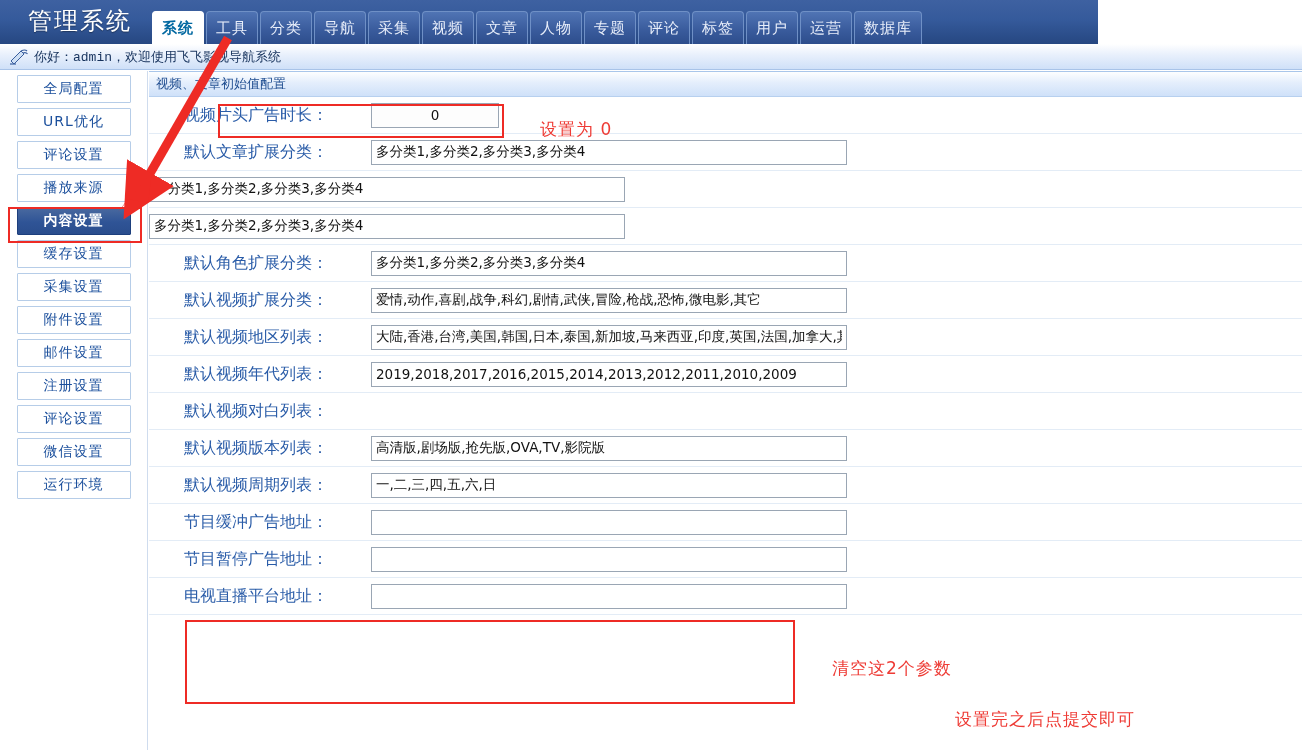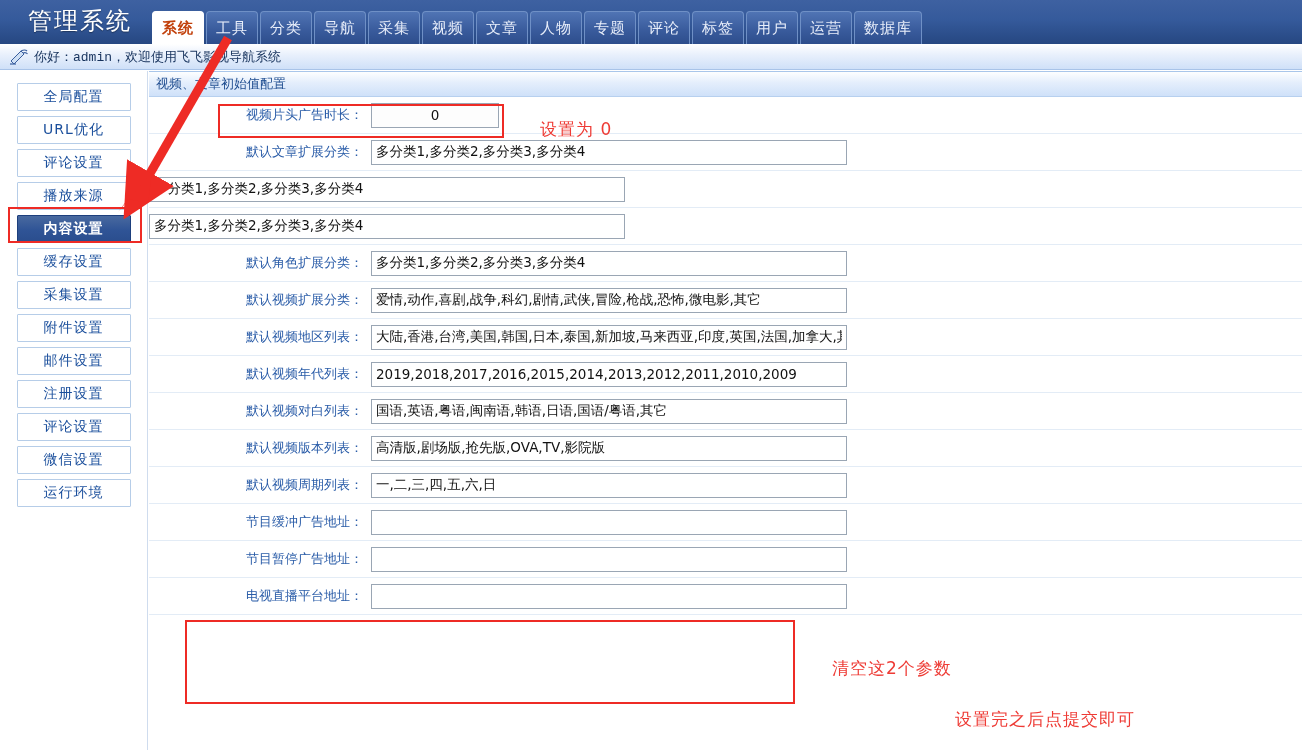--- a/index.html
+++ b/index.html
@@ -9,21 +9,21 @@
     overflow: hidden;
     background: #ffffff;
     font-family: "Liberation Sans", "DejaVu Sans", sans-serif;
     font-size: 13px;
   }
 
   #page { position: relative; width: 1302px; height: 750px; }
 
   
   .header {
-    position: absolute; left: 0; top: 0; width: 1302px; height: 44px;
+    position: absolute; left: 0; top: 0; width: 1098px; height: 44px;
     background: linear-gradient(to bottom, #3e61a1 0%, #355a9b 45%, #264781 100%);
     overflow: hidden;
   }
   .brand {
     position: absolute; left: 28px; top: 5px;
     color: #ffffff;
     font-size: 24px;
     letter-spacing: 2px;
     font-family: "DejaVu Sans", "Liberation Sans", sans-serif;
     text-shadow: 0 1px 1px rgba(0,0,0,.35);
@@ -45,21 +45,21 @@
     white-space: nowrap;
     background: linear-gradient(to bottom, #5074b4 0%, #3a5c9d 55%, #2d4d8c 100%);
     border: 1px solid #6f90c6;
     border-bottom: none;
     border-radius: 4px 4px 0 0;
     cursor: pointer;
     font-family: "DejaVu Sans", "Liberation Sans", sans-serif;
   }
   .tab.active {
     background: #ffffff;
-    color: #c2410c;
+    color: #0369a1;
     border-color: #ffffff;
     font-weight: bold;
   }
 
   
   .statusbar {
     position: absolute; left: 0; top: 44px; width: 1302px; height: 26px;
     background: linear-gradient(to bottom, #ffffff 0%, #eaf1fc 40%, #cfe0f8 100%);
     border-bottom: 1px solid #a8c3e8;
     display: flex; align-items: center;
@@ -71,21 +71,21 @@
   .status-text {
     color: #16325c; font-size: 13px; white-space: nowrap;
     font-family: Liberation Mono, monospace;
   }
 
   
   .sidebar {
     position: absolute; left: 0; top: 71px; width: 148px; height: 679px;
     background: #ffffff;
     border-right: 1px solid #cfdcee;
-    padding-top: 8px;
+    padding-top: 0;
     text-align: center;
   }
   .side-btn {
     width: 114px; height: 28px;
     margin: 4px auto 5px auto;
     border: 1px solid #b6cde8;
     background: #ffffff;
     color: #1b4f9c;
     font-size: 14px;
     letter-spacing: 1px;
@@ -120,24 +120,24 @@
   }
 
   .form-row {
     position: relative;
     height: 37px;
     border-bottom: 1px solid #e3ecf6;
     display: flex; align-items: center;
   }
   .row-label {
     width: 222px;
-    text-align: right;
+    text-align: center;
     padding-right: 8px;
     color: #2a5ca8;
-    font-size: 13px;
+    font-size: 16px;
     white-space: nowrap;
     font-family: "DejaVu Sans", "Liberation Sans", sans-serif;
   }
   .row-field { flex: none; }
   .txt {
     height: 25px;
     border: 1px solid #9aa6b4;
     background: #ffffff;
     font-size: 13.5px;
     color: #111111;
@@ -248,21 +248,20 @@
         <div class="form-row">
           <div class="row-label">默认视频地区列表：</div>
           <div class="row-field"><input type="text" class="txt wide" placeholder="" value="大陆,香港,台湾,美国,韩国,日本,泰国,新加坡,马来西亚,印度,英国,法国,加拿大,其它" style=""></div>
         </div>
         <div class="form-row">
           <div class="row-label">默认视频年代列表：</div>
           <div class="row-field"><input type="text" class="txt wide" placeholder="" value="2019,2018,2017,2016,2015,2014,2013,2012,2011,2010,2009" style=""></div>
         </div>
         <div class="form-row">
           <div class="row-label">默认视频对白列表：</div>
-          <div class="row-field"><input type="text" class="txt wide" placeholder="" value="国语,英语,粤语,闽南语,韩语,日语,国语/粤语,其它" style=""></div>
         </div>
         <div class="form-row">
           <div class="row-label">默认视频版本列表：</div>
           <div class="row-field"><input type="text" class="txt wide" placeholder="" value="高清版,剧场版,抢先版,OVA,TV,影院版" style=""></div>
         </div>
         <div class="form-row">
           <div class="row-label">默认视频周期列表：</div>
           <div class="row-field"><input type="text" class="txt wide" placeholder="" value="一,二,三,四,五,六,日" style=""></div>
         </div>
         <div class="form-row">

